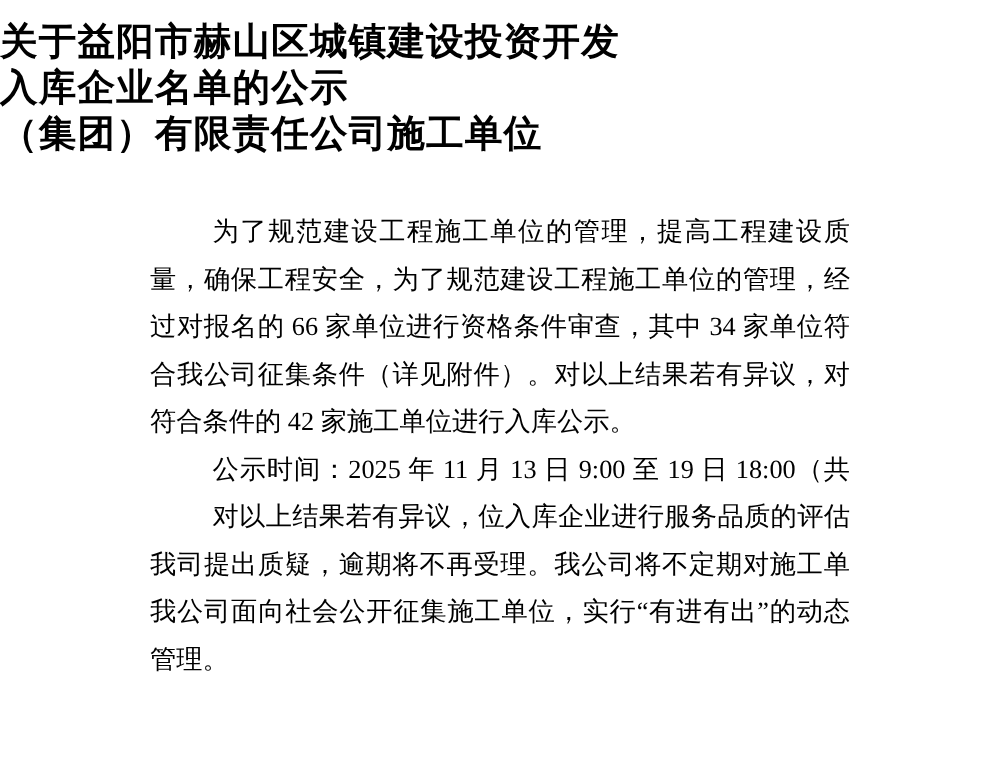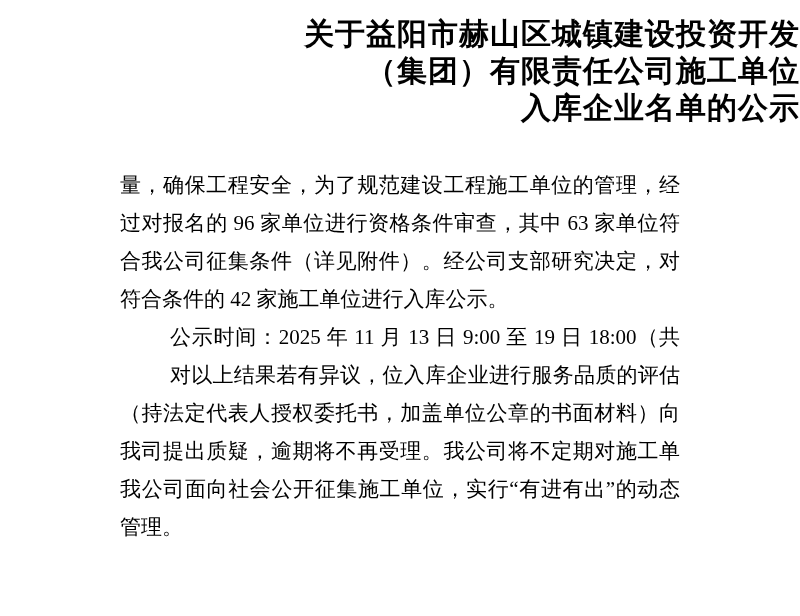--- a/index.html
+++ b/index.html
@@ -12,21 +12,21 @@
     width: 800px;
     height: 616px;
     background: #ffffff;
     color: #000000;
     overflow: hidden;
   }
   .doc-title {
     margin: 15px 0 0 0;
     padding: 0;
     width: 800px;
-    text-align: right;
+    text-align: left;
     font-family: "Liberation Sans", sans-serif;
     font-weight: bold;
     font-size: 30px;
     line-height: 37px;
     letter-spacing: 1px;
   }
   .doc-title .tline {
     display: block;
   }
   .doc-body {
@@ -49,30 +49,30 @@
     text-indent: 50px;
   }
 </style>
 </head>
 <body>
 
 <div class="page">
 
   <h1 class="doc-title">
     <span class="tline">关于益阳市赫山区城镇建设投资开发</span>
+    <span class="tline">入库企业名单的公示</span>
     <span class="tline">（集团）有限责任公司施工单位</span>
-    <span class="tline">入库企业名单的公示</span>
   </h1>
 
   <div class="doc-body">
+    <div class="bline justify indent">为了规范建设工程施工单位的管理，提高工程建设质</div>
     <div class="bline justify">量，确保工程安全，为了规范建设工程施工单位的管理，经</div>
-    <div class="bline justify">过对报名的 96 家单位进行资格条件审查，其中 63 家单位符</div>
-    <div class="bline justify">合我公司征集条件（详见附件）。经公司支部研究决定，对</div>
+    <div class="bline justify">过对报名的 66 家单位进行资格条件审查，其中 34 家单位符</div>
+    <div class="bline justify">合我公司征集条件（详见附件）。对以上结果若有异议，对</div>
     <div class="bline">符合条件的 42 家施工单位进行入库公示。</div>
     <div class="bline justify indent">公示时间：2025 年 11 月 13 日 9:00 至 19 日 18:00（共</div>
     <div class="bline justify indent">对以上结果若有异议，位入库企业进行服务品质的评估</div>
-    <div class="bline justify">（持法定代表人授权委托书，加盖单位公章的书面材料）向</div>
     <div class="bline justify">我司提出质疑，逾期将不再受理。我公司将不定期对施工单</div>
     <div class="bline justify">我公司面向社会公开征集施工单位，实行“有进有出”的动态</div>
     <div class="bline">管理。</div>
   </div>
 
 </div>
 
 </body></html>

